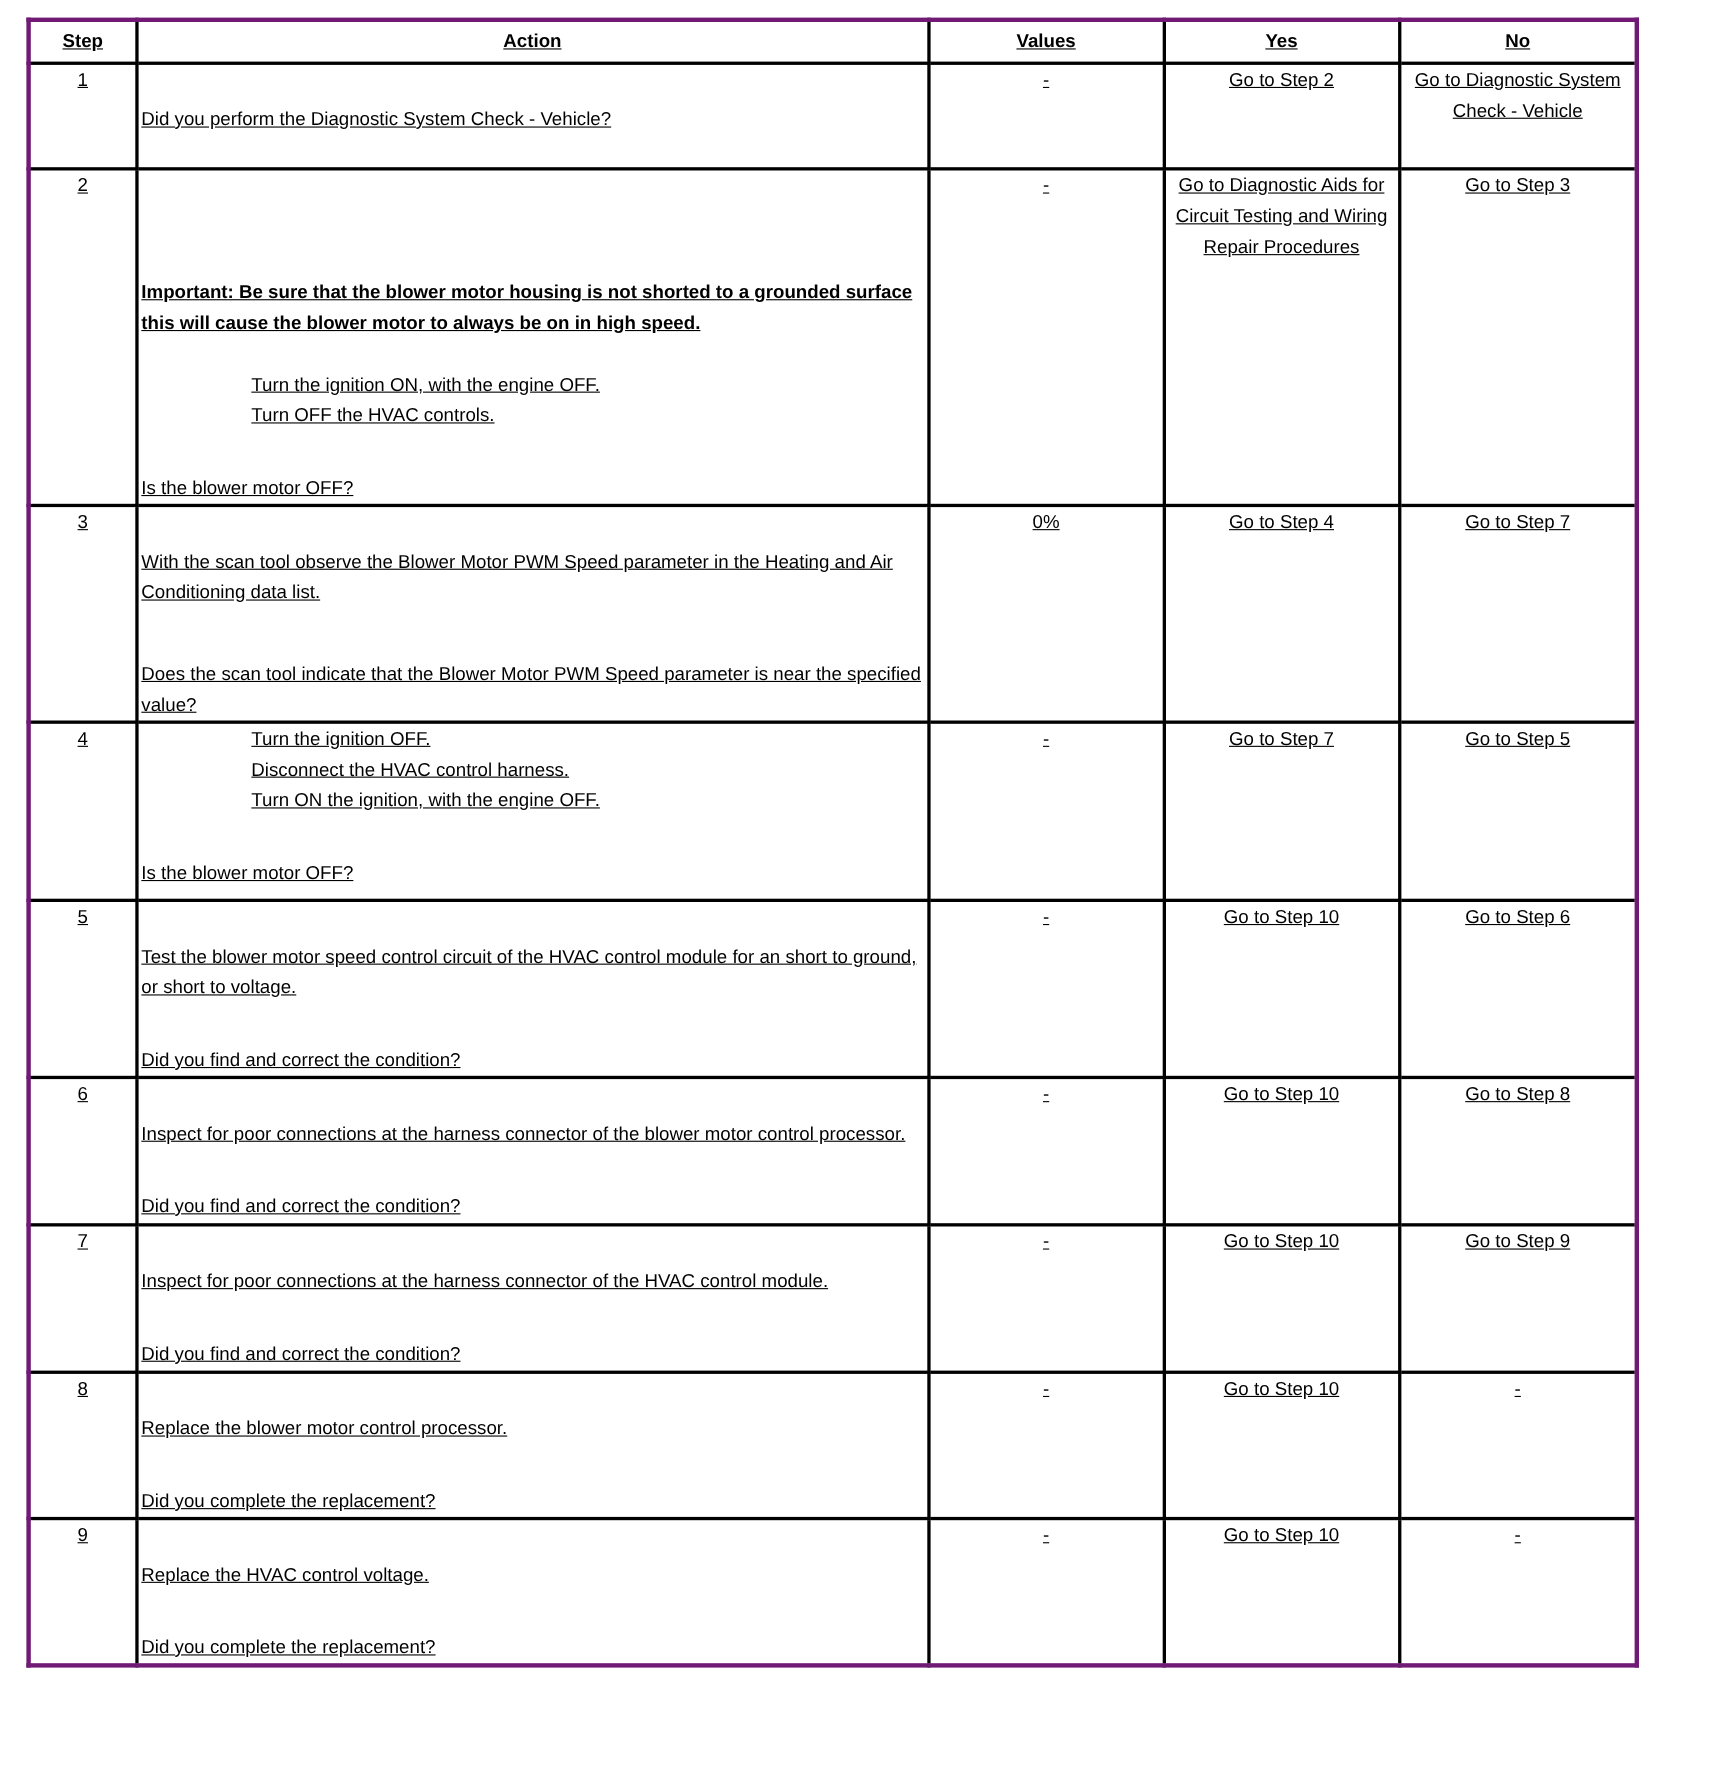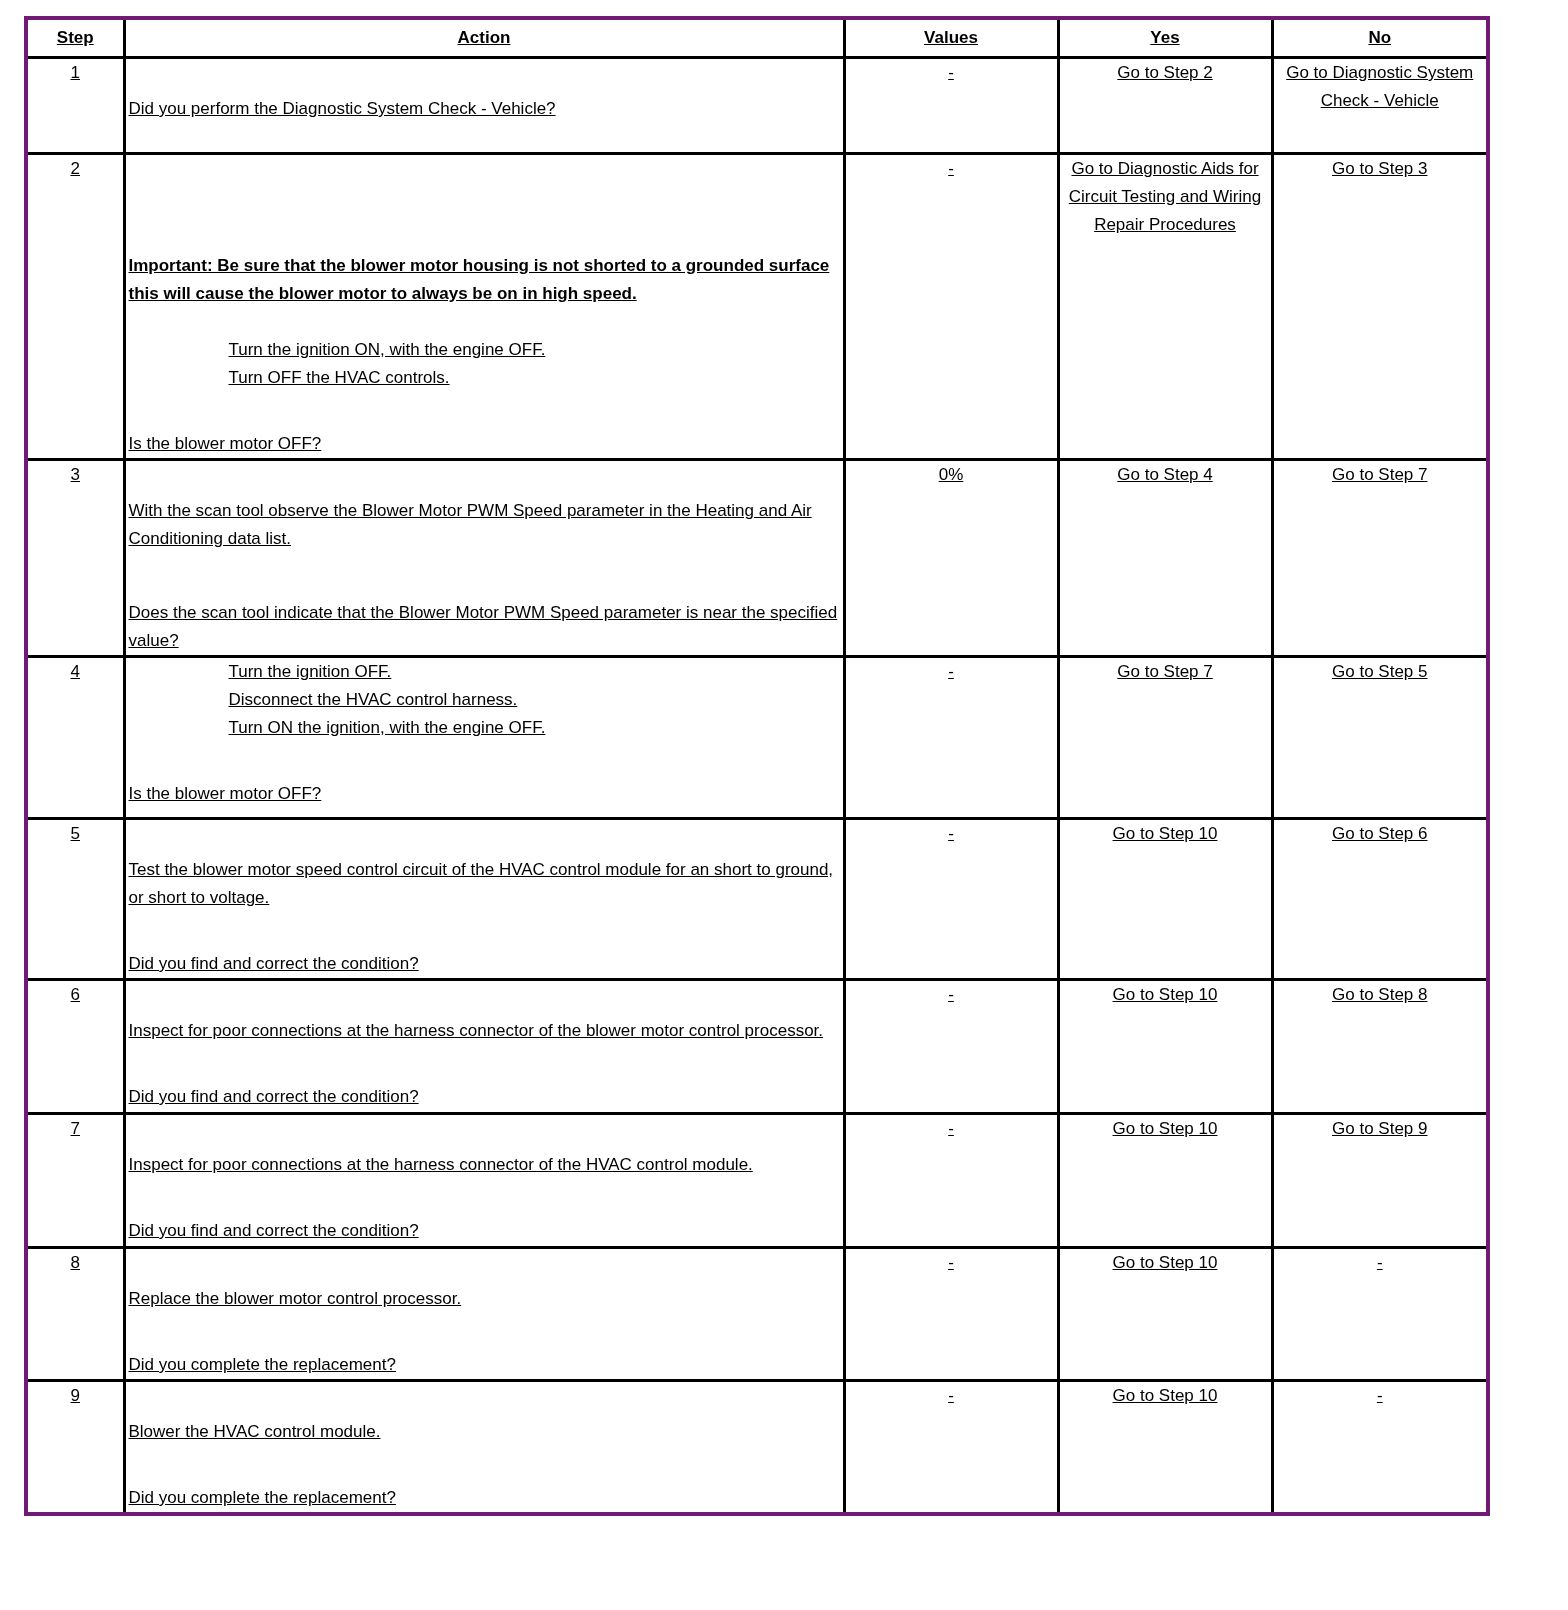--- a/index.html
+++ b/index.html
@@ -150,21 +150,21 @@
       <div>Did you complete the replacement?</div>
     </td>
     <td class="val">-</td>
     <td class="yes">Go to Step 10</td>
     <td class="no">-</td>
   </tr>
 
   <tr style="height:106px">
     <td class="step">9</td>
     <td>
-      <div class="blk">Blower the HVAC control module.</div>
+      <div class="blk">Replace the HVAC control voltage.</div>
       <div class="gap"></div>
           <div style="height:10px"></div>
       <div>Did you complete the replacement?</div>
     </td>
     <td class="val">-</td>
     <td class="yes">Go to Step 10</td>
     <td class="no">-</td>
   </tr>
 
 </tbody>

